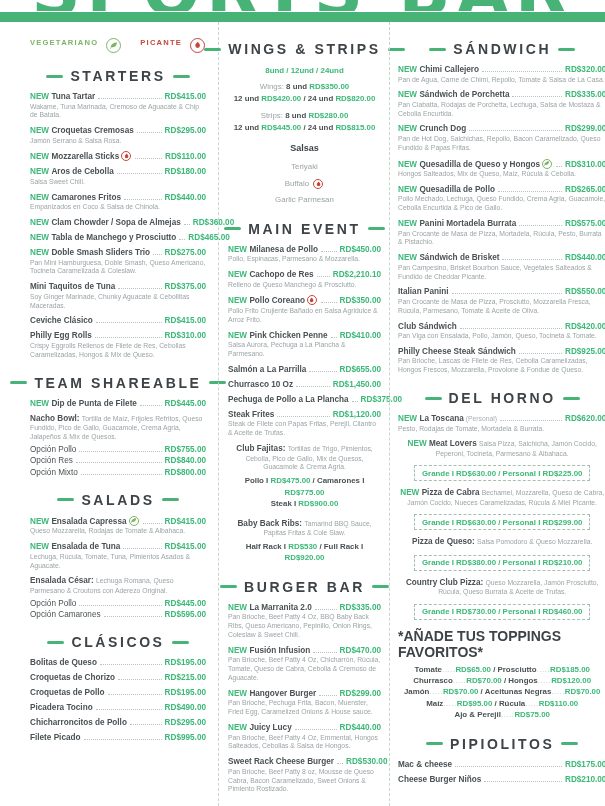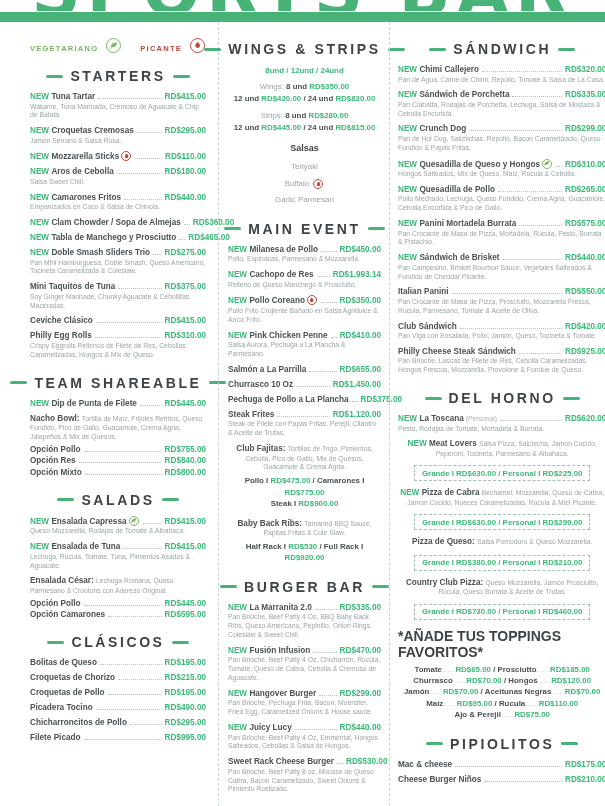--- a/index.html
+++ b/index.html
@@ -21,39 +21,39 @@
   .menu-column{box-sizing:border-box;}
   .menu-column + .menu-column{border-left:1px dashed #c6d6cc;}
   .menu-column:nth-child(1){width:218px;}
   .menu-column:nth-child(2){width:171px;}
   .menu-column:nth-child(3){width:248px;}
   .col-inner{box-sizing:border-box;height:100%;}
   .col1{padding:4px 12px 0 30px;}
   .col2{padding:4px 8px 0 9px;}
   .col3{padding:4px 26px 0 8px;}
   
-  .legend{display:flex;align-items:flex-end;justify-content:center;gap:6px;margin:12px 0 2px;}
+  .legend{display:flex;align-items:flex-start;justify-content:center;gap:6px;margin:12px 0 2px;}
   .legend-label{font-size:7.6px;font-weight:700;letter-spacing:1.2px;}
   .legend-label.veg{color:#7cb564;}
   .legend-label.spicy{color:#c4473a;margin-left:12px;}
   .legend .dot-icon{width:15px;height:15px;}
   
   .section-header{display:flex;align-items:center;justify-content:center;gap:7px;margin:15px 0 8px;}
   .section-dash{width:17px;height:3px;border-radius:2px;background:#47b377;flex:0 0 auto;}
   .section-title{font-size:14px;font-weight:800;letter-spacing:2.6px;color:#3d4347;white-space:nowrap;}
   
   .mi{margin-bottom:6px;}
   .mi-row{display:flex;align-items:flex-end;}
   .mi-name{font-size:8.2px;font-weight:700;color:#4a5154;white-space:nowrap;}
   .mi-suffix{font-size:6.8px;font-weight:400;color:#a9b1b3;}
   .new-tag{color:#3cb878;font-weight:800;}
   .mi-dots{flex:1 1 auto;border-bottom:1.5px dotted #b9c2c4;margin:0 3px 2px 3px;min-width:6px;}
   .mi-price{font-size:8.2px;font-weight:700;color:#3cb878;white-space:nowrap;}
   .mi-desc{font-size:6.8px;color:#9ba4a6;line-height:1.3;margin-top:1.5px;}
-  .opt .mi-name{font-weight:700;}
+  .opt .mi-name{font-weight:400;}
   .opt{margin-bottom:2.5px;}
   
   .lead{font-size:6.8px;color:#9ba4a6;line-height:1.3;margin:2px 0 3px;}
   .lead-name{font-size:8.2px;font-weight:700;color:#4a5154;}
   .lead.center{text-align:center;}
   
   .cline{text-align:center;font-size:7.9px;line-height:1.45;}
   .c-dark{color:#4a5154;font-weight:700;}
   .c-gray{color:#9ba4a6;font-weight:400;}
   .c-green{color:#3cb878;font-weight:700;}
@@ -362,21 +362,21 @@
               <span class="mi-name"><span class="new-tag">NEW </span>Milanesa de Pollo</span>
               <span class="mi-dots"></span>
               <span class="mi-price">RD$450.00</span>
             </div>
             <div class="mi-desc">Pollo, Espinacas, Parmesano &amp; Mozzarella.</div>
           </div>
           <div class="mi">
             <div class="mi-row">
               <span class="mi-name"><span class="new-tag">NEW </span>Cachopo de Res</span>
               <span class="mi-dots"></span>
-              <span class="mi-price">RD$1,993.14</span>
+              <span class="mi-price">RD$2,210.10</span>
             </div>
             <div class="mi-desc">Relleno de Queso Manchego &amp; Prosciutto.</div>
           </div>
           <div class="mi">
             <div class="mi-row">
               <span class="mi-name"><span class="new-tag">NEW </span>Pollo Coreano</span>
               <span class="dot-icon spicy">
                 <svg viewBox="0 0 24 24" width="7" height="7">
                   <path fill="#c4473a" d="M12.5 2c2.2 3.2 6 5.3 6 10.2a6.2 6.2 0 0 1-12.4 0c0-2.8 1.4-4.3 2.9-6.2 1.2-1.5 2.8-2.4 3.5-4z"></path>
                 </svg>

